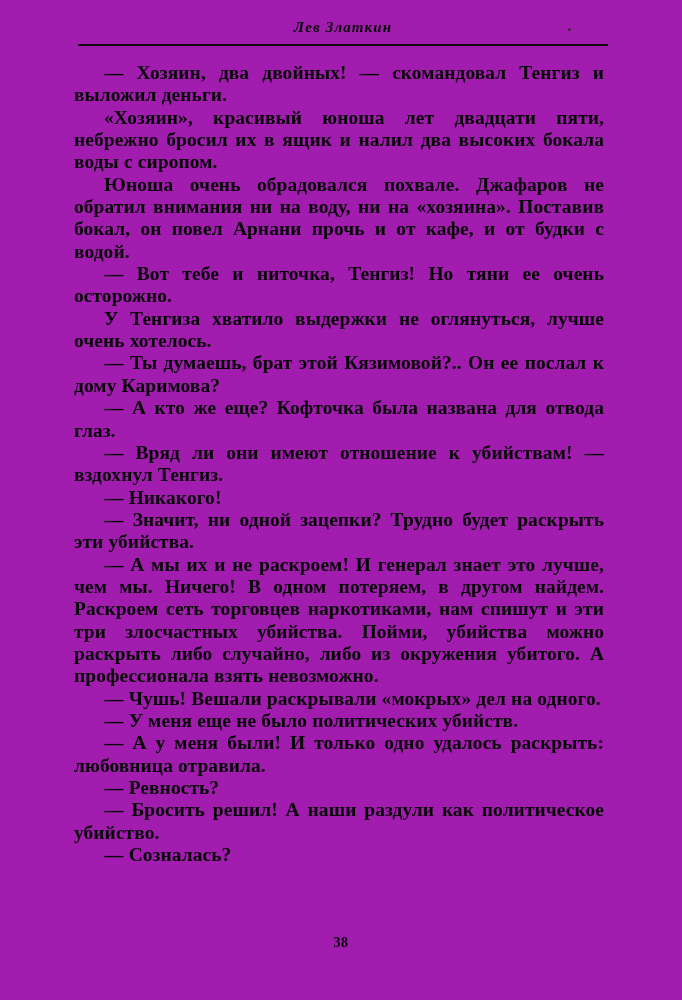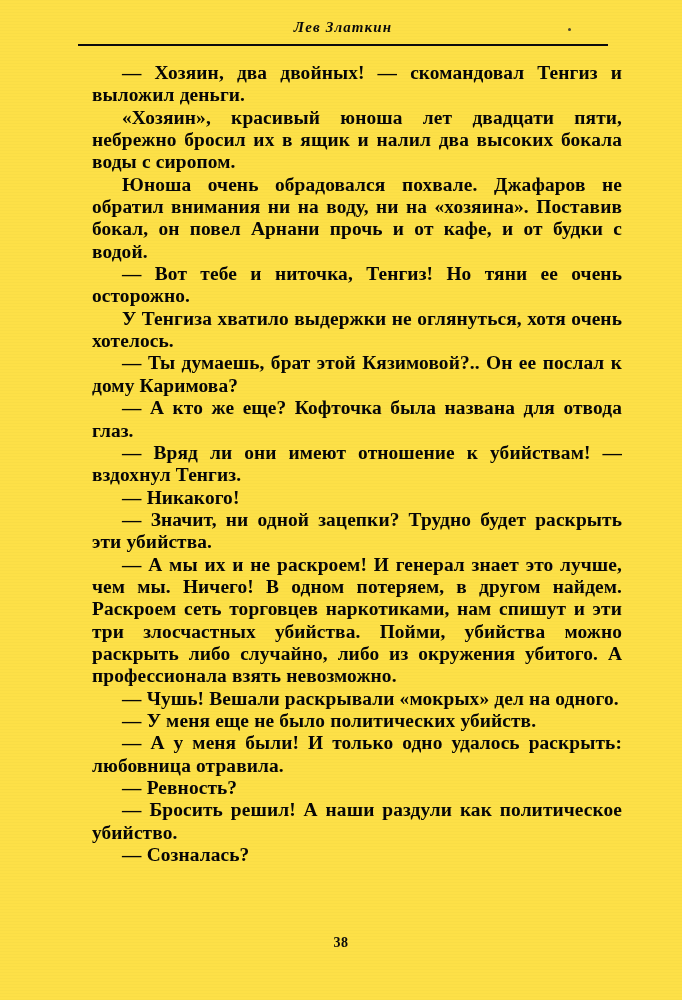--- a/index.html
+++ b/index.html
@@ -14,21 +14,21 @@
     position: relative;
     overflow: hidden;
     font-family: "Liberation Serif", "DejaVu Serif", serif;
     color: #000000;
     -webkit-font-smoothing: none;
   }
 
   .page {
     position: absolute;
     inset: 0;
-    background: #fde047;
+    background: #a21caf;
   }
 
   
   .running-head {
     position: absolute;
     left: 78px;
     top: 18px;
     width: 530px;
     text-align: center;
     font-weight: bold;
@@ -55,21 +55,21 @@
     width: 3px;
     height: 3px;
     background: #2a2a2a;
     border-radius: 50%;
     opacity: .85;
   }
 
   
   .textblock {
     position: absolute;
-    left: 92px;
+    left: 74px;
     top: 62px;
     width: 530px;
   }
 
   .textblock p {
     margin: 0;
     text-align: justify;
     text-align-last: left;
     text-indent: 30px;
     font-size: 19.4px;
@@ -114,21 +114,21 @@
 
   <div class="head-rule"></div>
 
   <div class="ink-speck"></div>
 
   <div class="textblock">
       <p>— Хозяин, два двойных! — скомандовал Тенгиз и выложил деньги.</p>
       <p>«Хозяин», красивый юноша лет двадцати пяти, небрежно бросил их в ящик и налил два высоких бокала воды с сиропом.</p>
       <p>Юноша очень обрадовался похвале. Джафаров не обратил внимания ни на воду, ни на «хозяина». Поставив бокал, он повел Арнани прочь и от кафе, и от будки с водой.</p>
       <p>— Вот тебе и ниточка, Тенгиз! Но тяни ее очень осторожно.</p>
-      <p>У Тенгиза хватило выдержки не оглянуться, хотя очень хотелось.</p>
+      <p>У Тенгиза хватило выдержки не оглянуться, лучше очень хотелось.</p>
       <p>— Ты думаешь, брат этой Кязимовой?.. Он ее послал к дому Каримова?</p>
       <p>— А кто же еще? Кофточка была названа для отвода глаз.</p>
       <p>— Вряд ли они имеют отношение к убийствам! — вздохнул Тенгиз.</p>
       <p>— Никакого!</p>
       <p>— Значит, ни одной зацепки? Трудно будет раскрыть эти убийства.</p>
       <p>— А мы их и не раскроем! И генерал знает это лучше, чем мы. Ничего! В одном потеряем, в другом найдем. Раскроем сеть торговцев наркотиками, нам спишут и эти три злосчастных убийства. Пойми, убийства можно раскрыть либо случайно, либо из окружения убитого. А профессионала взять невозможно.</p>
       <p>— Чушь! Вешали раскрывали «мокрых» дел на одного.</p>
       <p>— У меня еще не было политических убийств.</p>
       <p>— А у меня были! И только одно удалось раскрыть: любовница отравила.</p>
       <p>— Ревность?</p>

